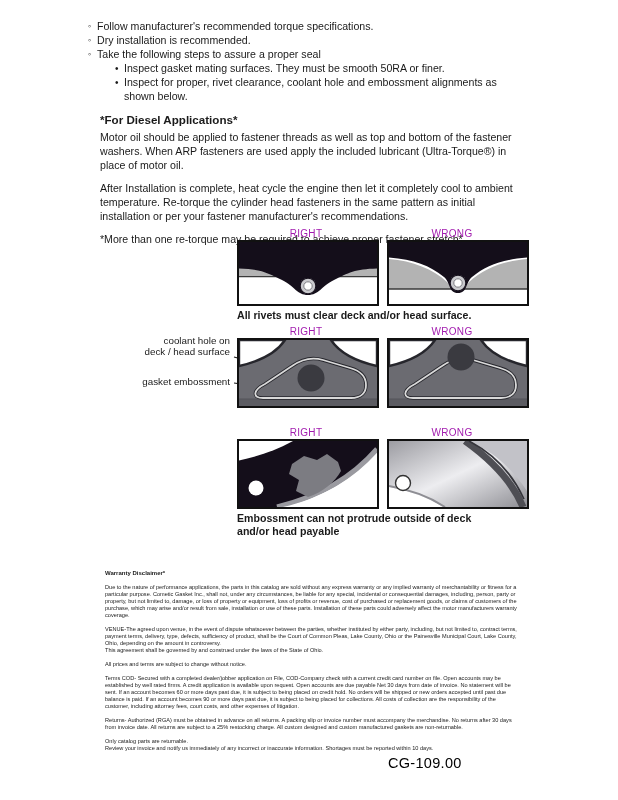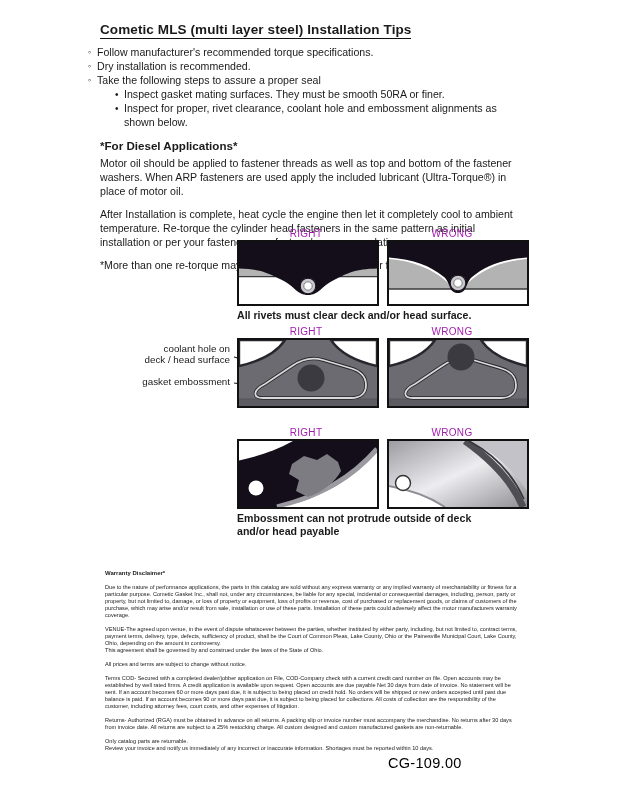--- a/index.html
+++ b/index.html
@@ -27,38 +27,37 @@
   .diag-headers{display:flex;gap:8px;}
   .diag-headers div{width:138px;text-align:center;font-size:10px;letter-spacing:.3px;color:#a21caf;}
   .panels{display:flex;gap:8px;margin-top:1px;}
   .panel{border:2px solid #111;line-height:0;background:#fff;}
   .caption{font-size:10.6px;font-weight:bold;line-height:12.5px;margin-top:3px;}
   .caption.center{text-align:center;}
   
   .diag-row2{position:absolute;left:110px;top:326px;width:412px;height:100px;}
   .row2-inner{position:absolute;left:127px;top:0;width:284px;}
   .row2-label{position:absolute;font-size:9.8px;line-height:11px;text-align:right;right:292px;width:120px;}
-  .lbl-coolant{top:17px;}
+  .lbl-coolant{top:9px;}
   .lbl-emboss{top:50px;}
   .leader-svg{position:absolute;left:0;top:0;width:412px;height:100px;pointer-events:none;}
   
   .fineprint{position:absolute;left:105px;top:570px;width:412px;font-size:5.6px;line-height:7px;color:#222;}
   .fineprint h3{font-size:6px;margin:0 0 7px 0;}
   .fineprint p{margin:0;}
   .fineprint p.gap{margin-top:7px;}
   
   .page-number{position:absolute;left:388px;top:755px;font-size:14.5px;letter-spacing:.3px;color:#000000;}
 </style>
 </head>
 <body>
 
 <div class="page">
 
   <div class="intro">
-    <h1 class="title">Cometic MLS (multi layer steel) Installation Tips</h1>
     <div class="bullet-row">
       <span class="bullet-glyph">◦</span>
       <span>Follow manufacturer's recommended torque specifications.</span>
     </div>
     <div class="bullet-row">
       <span class="bullet-glyph">◦</span>
       <span>Dry installation is recommended.</span>
     </div>
     <div class="bullet-row">
       <span class="bullet-glyph">◦</span>

